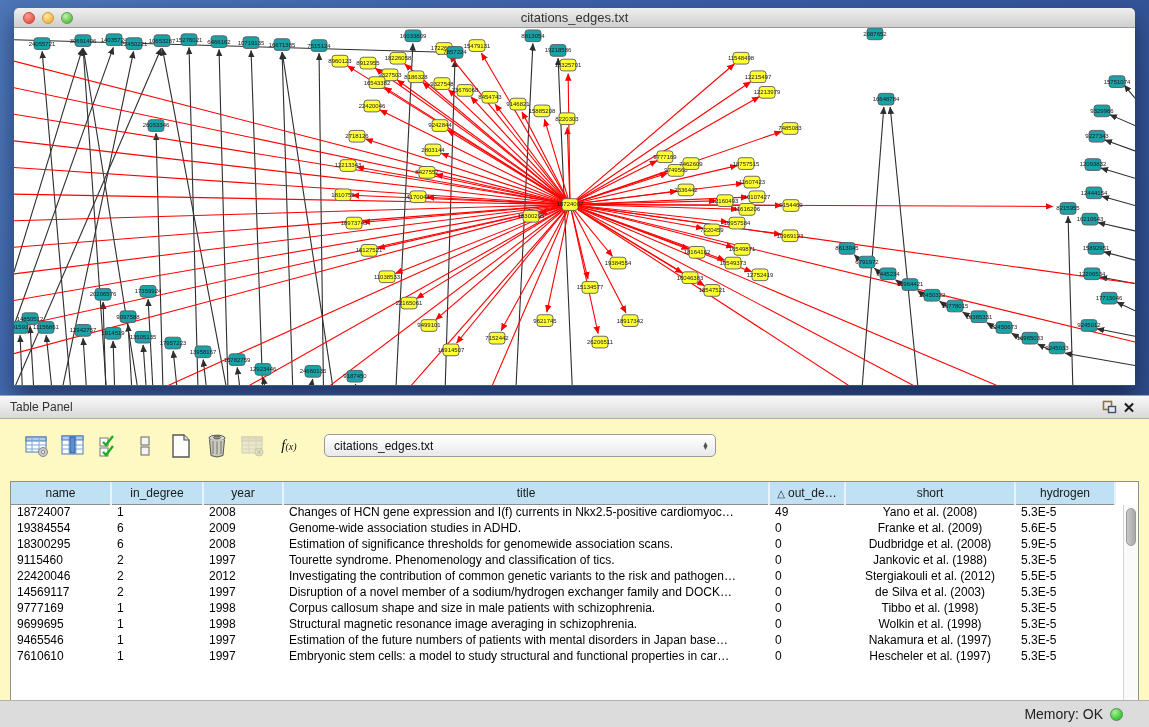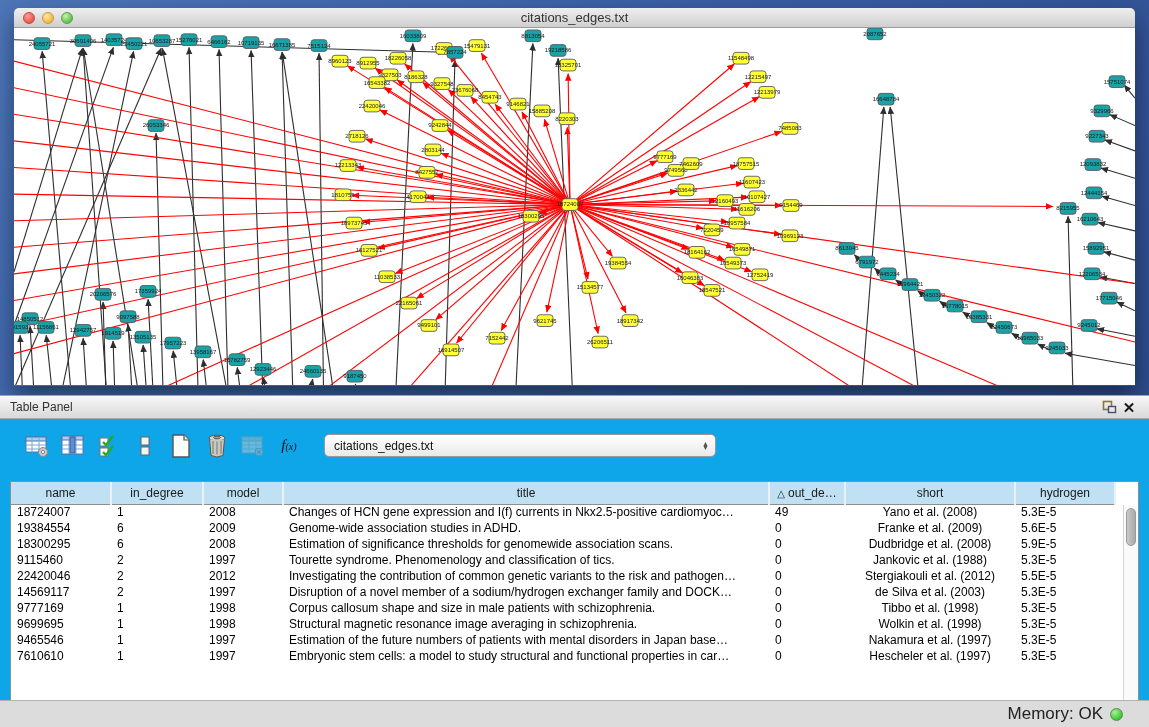--- a/index.html
+++ b/index.html
@@ -17,21 +17,21 @@
   .titlebar .title { font-size:13px; color:#333; }
   .lights { position:absolute; left:9px; top:4px; display:flex; gap:7px; }
   .light { width:12px; height:12px; border-radius:50%; }
   .light.red    { background:radial-gradient(circle at 35% 30%,#ff9d96,#ee6156 60%,#d2423b); border:1px solid #c34a42;}
   .light.yellow { background:radial-gradient(circle at 35% 30%,#ffe9a8,#f6bf51 60%,#dd9f32); border:1px solid #c99b38;}
   .light.green  { background:radial-gradient(circle at 35% 30%,#c6f1b2,#6cc958 60%,#4aa938); border:1px solid #58a246;}
   .canvas { width:100%; height:357px; background:#ffffff; overflow:hidden; }
   .canvas svg { display:block; width:100%; height:100%; }
 
   
-  .panel { position:absolute; left:0; top:395px; width:1149px; height:332px; background:#0ea5e9; }
+  .panel { position:absolute; left:0; top:395px; width:1149px; height:332px; background:#fef9c3; }
   .panel-header { height:24px; background:linear-gradient(#f8f8f8,#d9d9d9);
     border-top:1px solid #97a3b6; border-bottom:1px solid #ababab;
     display:flex; align-items:center; padding:0 10px; }
   .panel-title { font-size:12px; color:#333; }
   .panel-header .spacer { flex:1; }
   .ph-btn { width:20px; height:18px; display:flex; align-items:center; justify-content:center; cursor:default; }
   .close-x { font-size:15px; font-weight:bold; color:#1b1b1b; line-height:1; }
 
   .toolbar { height:62px; display:flex; align-items:center; padding:6px 0 15px 22px; gap:6px; }
   .tb-btn { width:30px; height:30px; display:flex; align-items:center; justify-content:center; }
@@ -64,21 +64,21 @@
   .segmented { display:flex; border:1px solid #979797; border-radius:5px; overflow:hidden;
     background:#fdfdfd; box-shadow:0 1px 0 rgba(255,255,255,.7); }
   .segment { font-size:12px; padding:4px 15px; color:#1c1c1c;
     background:linear-gradient(#fdfdfd,#f0f0f0); border-right:1px solid #b9b9b9;margin-top:33px; }
   .segment:last-child { border-right:none; }
   .segment.selected { background:linear-gradient(#8b8b8b,#747474); color:#f4f4f4; }
 
   .status-bar { position:absolute; left:0; bottom:0; width:100%; height:27px;
     background:#dcdcdc; border-top:1px solid #b2b2b2;
     display:flex; align-items:center; justify-content:flex-end; padding-right:26px; gap:7px; }
-  .status-bar .mem { font-size:17px; color:#222; }
+  .status-bar .mem { font-size:14px; color:#222; }
   .mem-dot { width:13px; height:13px; border-radius:50%;
     background:radial-gradient(circle at 35% 30%,#a9f09a,#46cf3c 60%,#2fae27); border:1px solid #5d8a57; }
 </style>
 </head>
 <body>
 
 <div class="desktop">
   <div class="net-window">
     <div class="titlebar">
       <div class="lights">
@@ -791,21 +791,21 @@
           <col style="width:80px">
         <col style="width:486px">
           <col style="width:76px">
           <col style="width:170px">
           <col style="width:100px">
       </colgroup>
       <thead>
           <tr id="thead-row">
             <th>name</th>
             <th>in_degree</th>
-            <th>model</th>
+            <th>year</th>
             <th>title</th>
             <th><span class="sort-glyph">△</span>out_de…</th>
             <th>short</th>
             <th>hydrogen</th>
           </tr>
         </thead>
       <tbody id="tbody">
           <tr>
             <td class="c-name">18724007</td>
             <td class="c-indeg">1</td>

